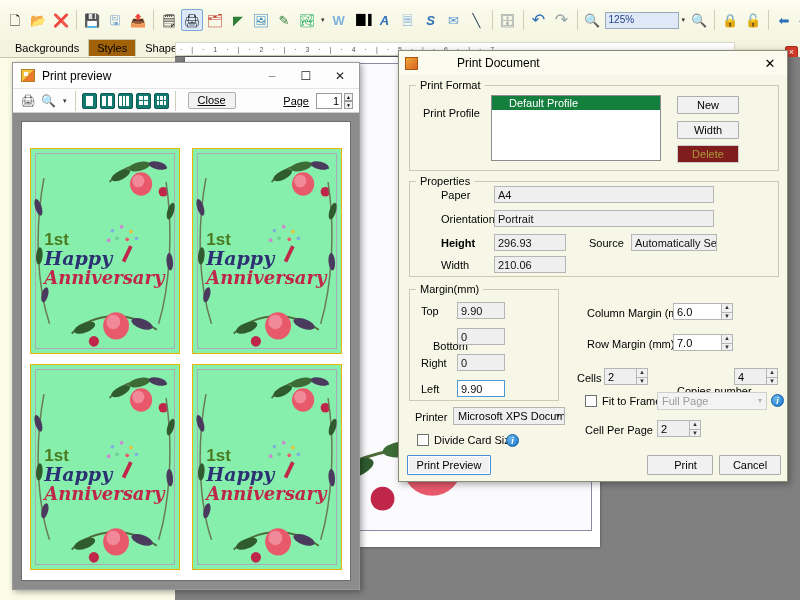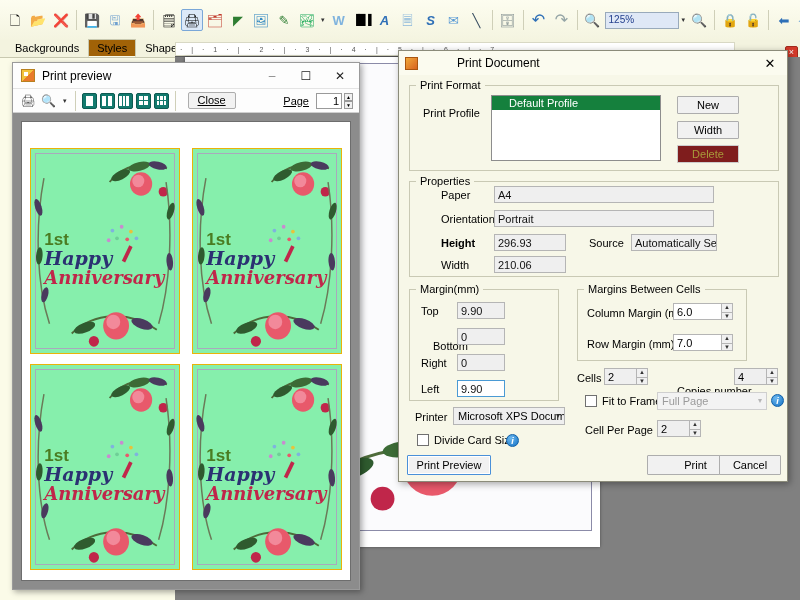--- a/index.html
+++ b/index.html
@@ -622,23 +622,20 @@
   </fieldset>
   <span class="lbl" style="left:22px; top:254px;">Top</span>
   <div class="fld" style="left:58px; top:251px; width:48px;">9.90</div>
   <span class="lbl" style="left:34px; top:280px;margin-top:9px;">Bottom</span>
   <div class="fld" style="left:58px; top:277px; width:48px;">0</div>
   <span class="lbl" style="left:22px; top:306px;">Right</span>
   <div class="fld" style="left:58px; top:303px; width:48px;">0</div>
   <span class="lbl" style="left:22px; top:332px;">Left</span>
   <div class="fld focus" style="left:58px; top:329px; width:48px;">9.90</div>
 
-  <fieldset class="grp" style="left:178px; top:232px; width:170px; height:78px;">
-    <legend>Margins Between Cells</legend>
-  </fieldset>
   <span class="lbl" style="left:188px; top:256px;">Column Margin (mm)</span>
   <div class="spin" style="left:274px; top:252px;">
     <span class="sv" style="width:48px;">6.0</span>
     <span class="sbtns">
         <span>▲</span>
         <span>▼</span>
       </span>
   </div>
   <span class="lbl" style="left:188px; top:287px;">Row Margin (mm)</span>
   <div class="spin" style="left:274px; top:283px;">
@@ -685,15 +682,15 @@
   <span class="lbl" style="left:16px; top:360px;">Printer</span>
   <div class="combo" style="left:54px; top:356px; width:112px;">Microsoft XPS Document</div>
 
   <div class="chk" style="left:18px; top:383px;">
     <span class="box"></span>
     <span>Divide Card Size</span>
   </div>
   <div class="info-ico" style="left:107px; top:383px;">i</div>
 
   <div class="btn primary" style="left:8px; top:404px; width:84px; height:20px;">Print Preview</div>
-  <div class="btn" style="left:248px; top:404px; width:86px; height:20px;padding-left:11px;">Print</div>
+  <div class="btn" style="left:248px; top:404px; width:66px; height:20px;padding-left:11px;">Print</div>
   <div class="btn" style="left:320px; top:404px; width:62px; height:20px;">Cancel</div>
 </div>
 
 </body></html>

